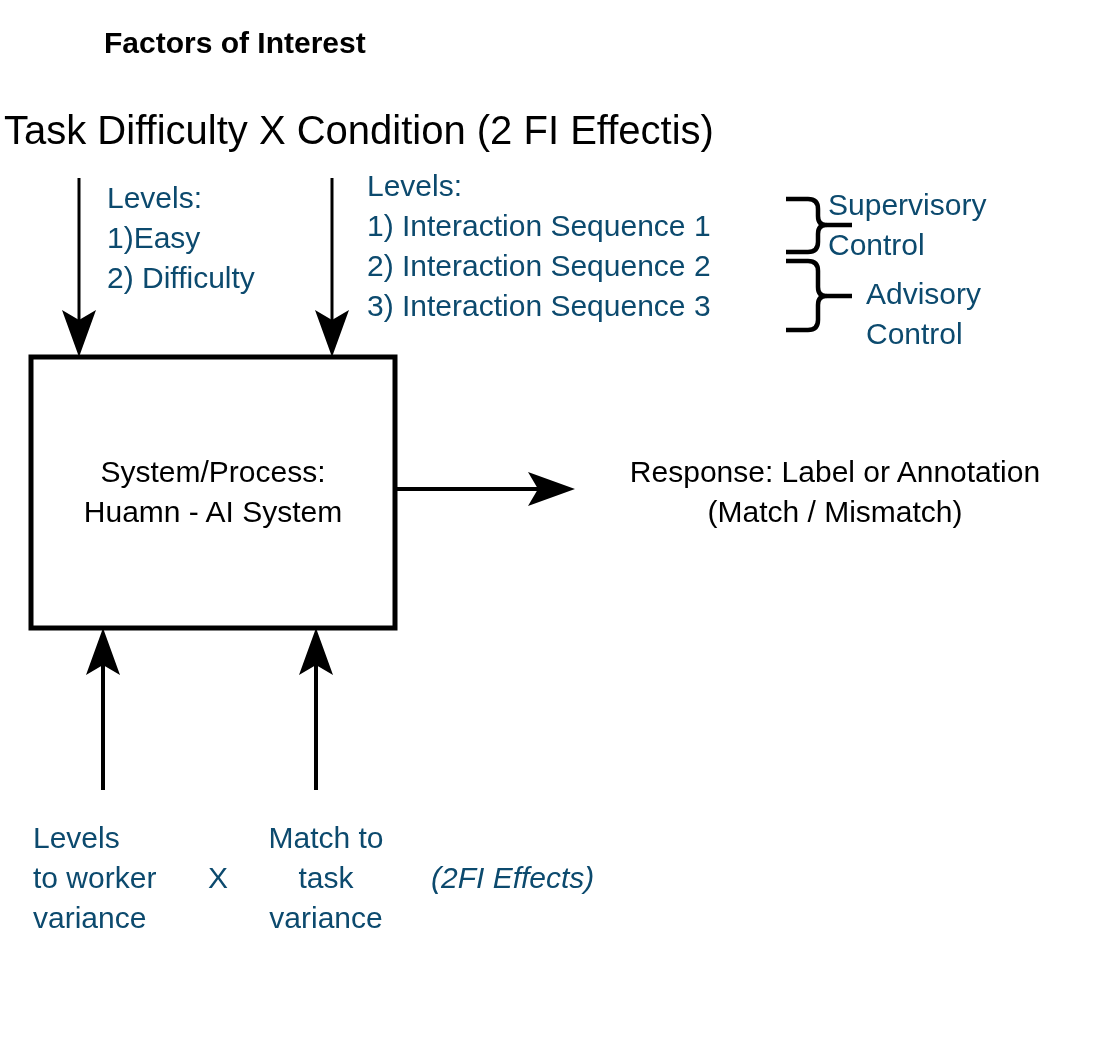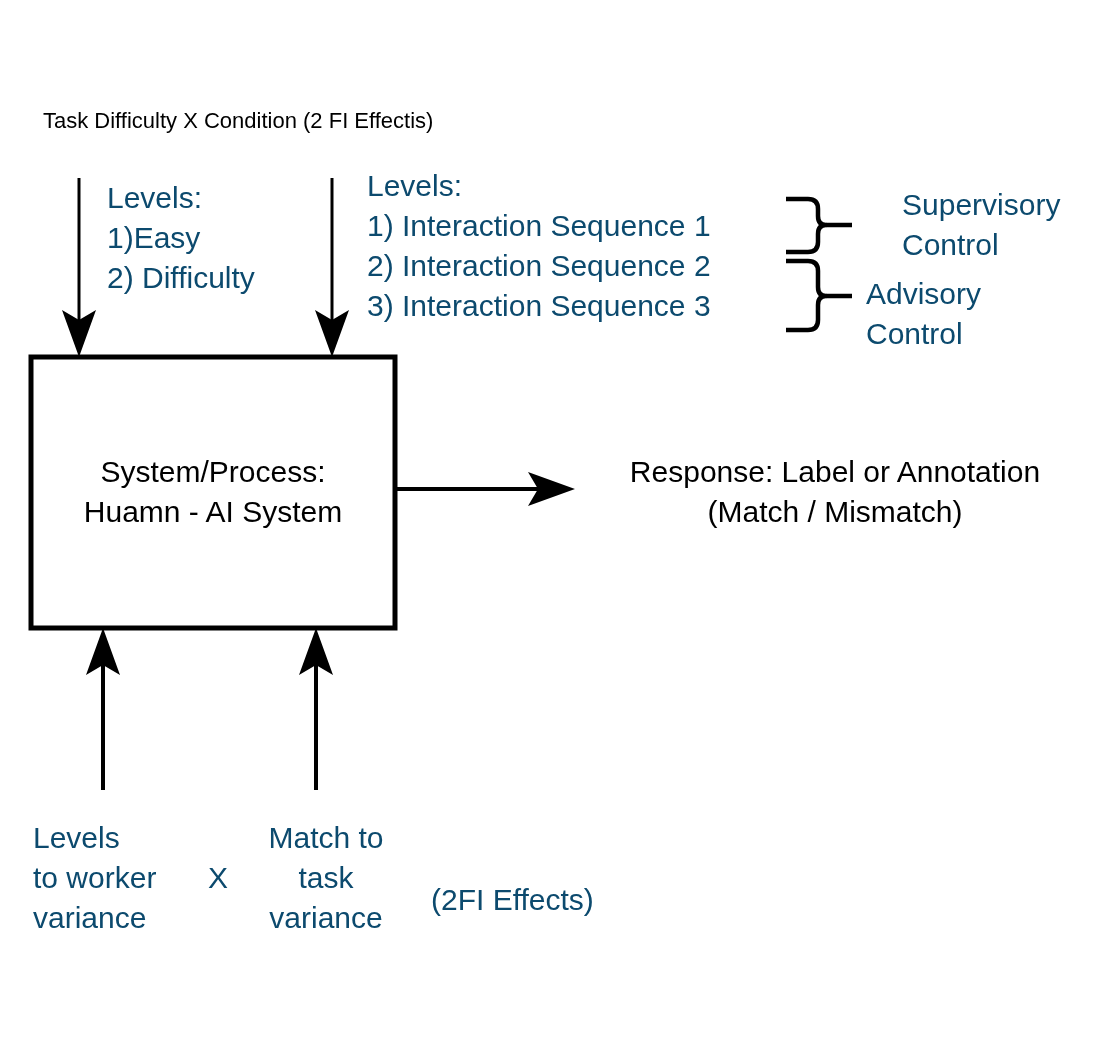--- a/index.html
+++ b/index.html
@@ -22,22 +22,21 @@
     position: absolute;
     white-space: pre;
     line-height: 1.0;
     color: #000000;
   }
   .heading {
     font-weight: bold;
     font-size: 30px;
   }
   .body-text {
-    font-size: 22px;
-    margin-left: 39px;
+    font-size: 40px;
   }
   .multiline {
     position: absolute;
     white-space: pre;
     line-height: 40px;
     font-size: 30px;
     color: #0c4a6e;
   }
   .ctr { text-align: center; }
   #svg-layer {
@@ -117,33 +116,34 @@
       <path class="brace" d="M 786,199 L 808,199 Q 818,199 818,209 L 818,216 Q 818,225 826,225 Q 818,225 818,234 L 818,242 Q 818,252 808,252 L 786,252"></path>
       <line x1="826" y1="225" x2="852" y2="225" class="brace"></line>
     </g>
 
     <g>
       <path class="brace" d="M 786,261 L 808,261 Q 818,261 818,271 L 818,287 Q 818,296 826,296 Q 818,296 818,305 L 818,320 Q 818,330 808,330 L 786,330"></path>
       <line x1="826" y1="296" x2="852" y2="296" class="brace"></line>
     </g>
   </svg>
 
+  <div class="txt heading" style="left:104px; top:28px;">Factors of Interest</div>
 
   <div class="txt body-text" style="left:4px; top:110px;">Task Difficulty X Condition (2 FI Effectis)</div>
 
   <div class="multiline" style="left:107px; top:178px;">Levels:
 1)Easy
 2) Difficulty</div>
 
   <div class="multiline" style="left:367px; top:166px;">Levels:
 1) Interaction Sequence 1
 2) Interaction Sequence 2
 3) Interaction Sequence 3</div>
 
-  <div class="multiline" style="left:902px; top:185px;">Supervisory
+  <div class="multiline" style="left:828px; top:185px;">Supervisory
 Control</div>
 
   <div class="multiline" style="left:866px; top:274px;">Advisory
 Control</div>
 
   <div class="box-label" style="left:580px; top:452px; width:510px;">Response: Label or Annotation
 (Match / Mismatch)</div>
 
   <div class="box-label" style="left:31px; top:452px; width:364px;">System/Process:
 Huamn - AI System</div>
@@ -151,16 +151,16 @@
   <div class="multiline" style="left:33px; top:818px;">Levels
 to worker
 variance</div>
 
   <div class="multiline" style="left:208px; top:858px;">X</div>
 
   <div class="multiline ctr" style="left:256px; top:818px; width:140px;">Match to
 task
 variance</div>
 
-  <div class="multiline" style="left:431px; top:880px;">(2FI Effects)</div>
+  <div class="multiline" style="left:431px; top:858px;font-style:italic;">(2FI Effects)</div>
 
 
 </div>
 
 </body></html>

